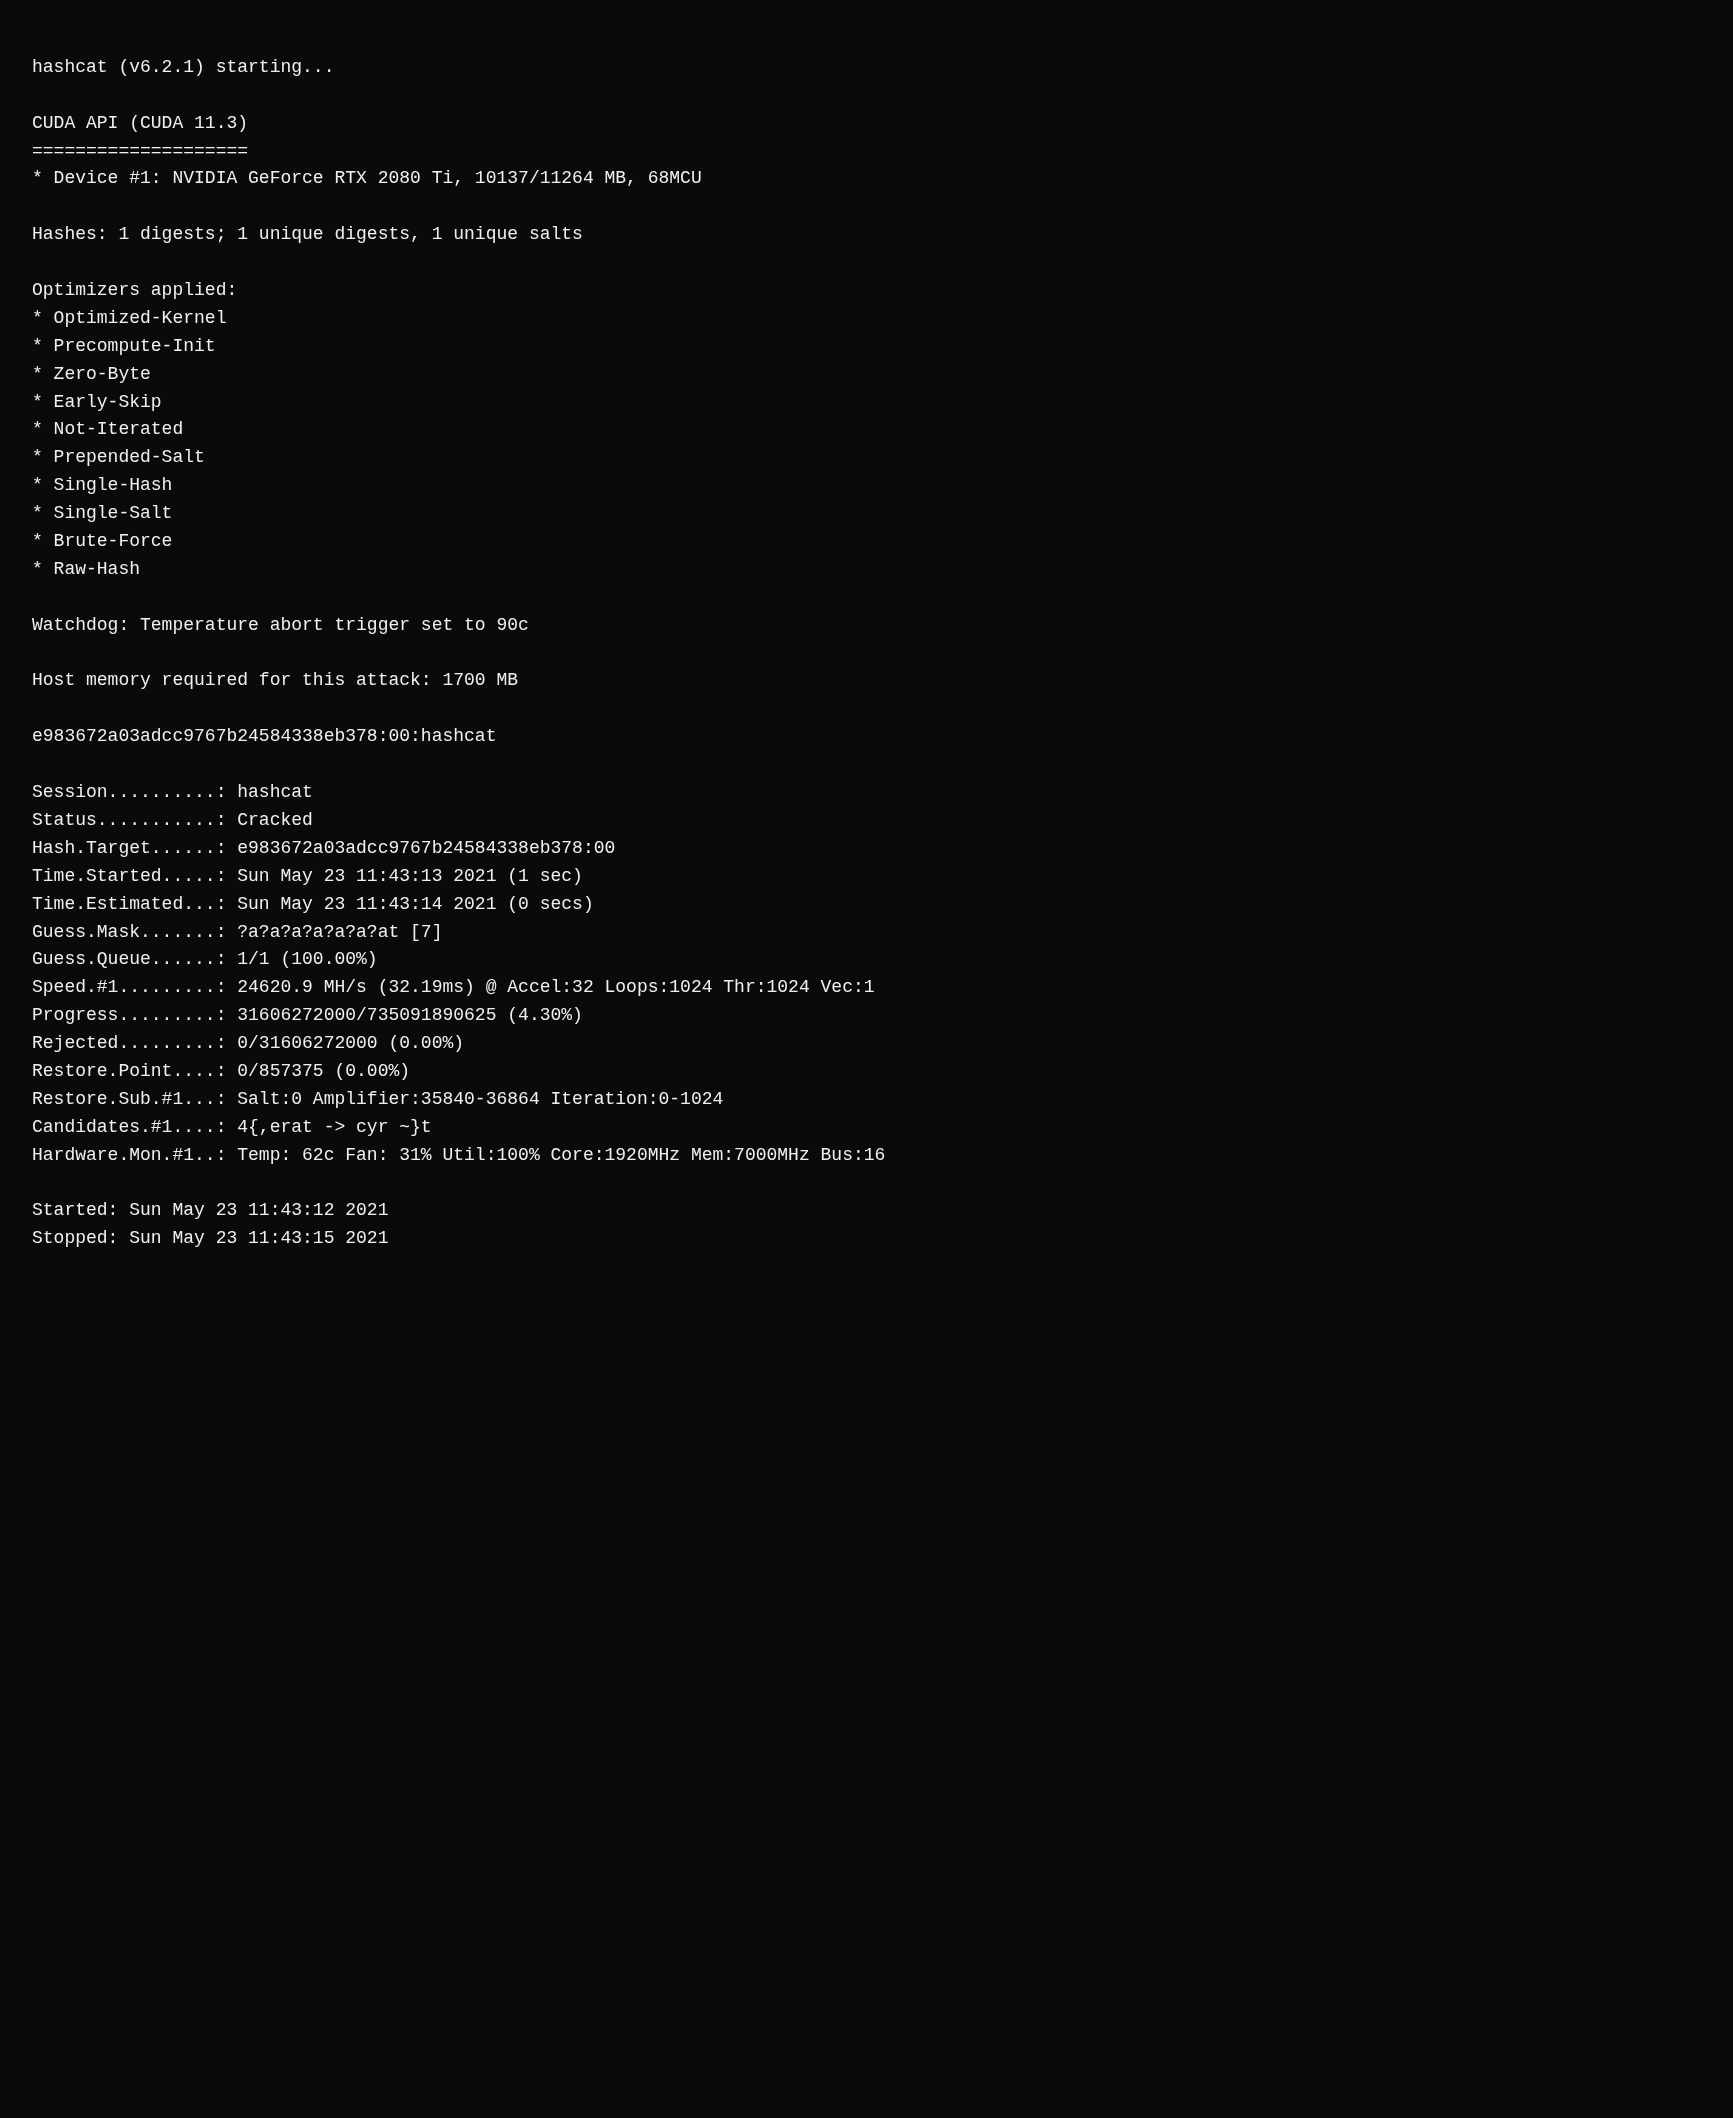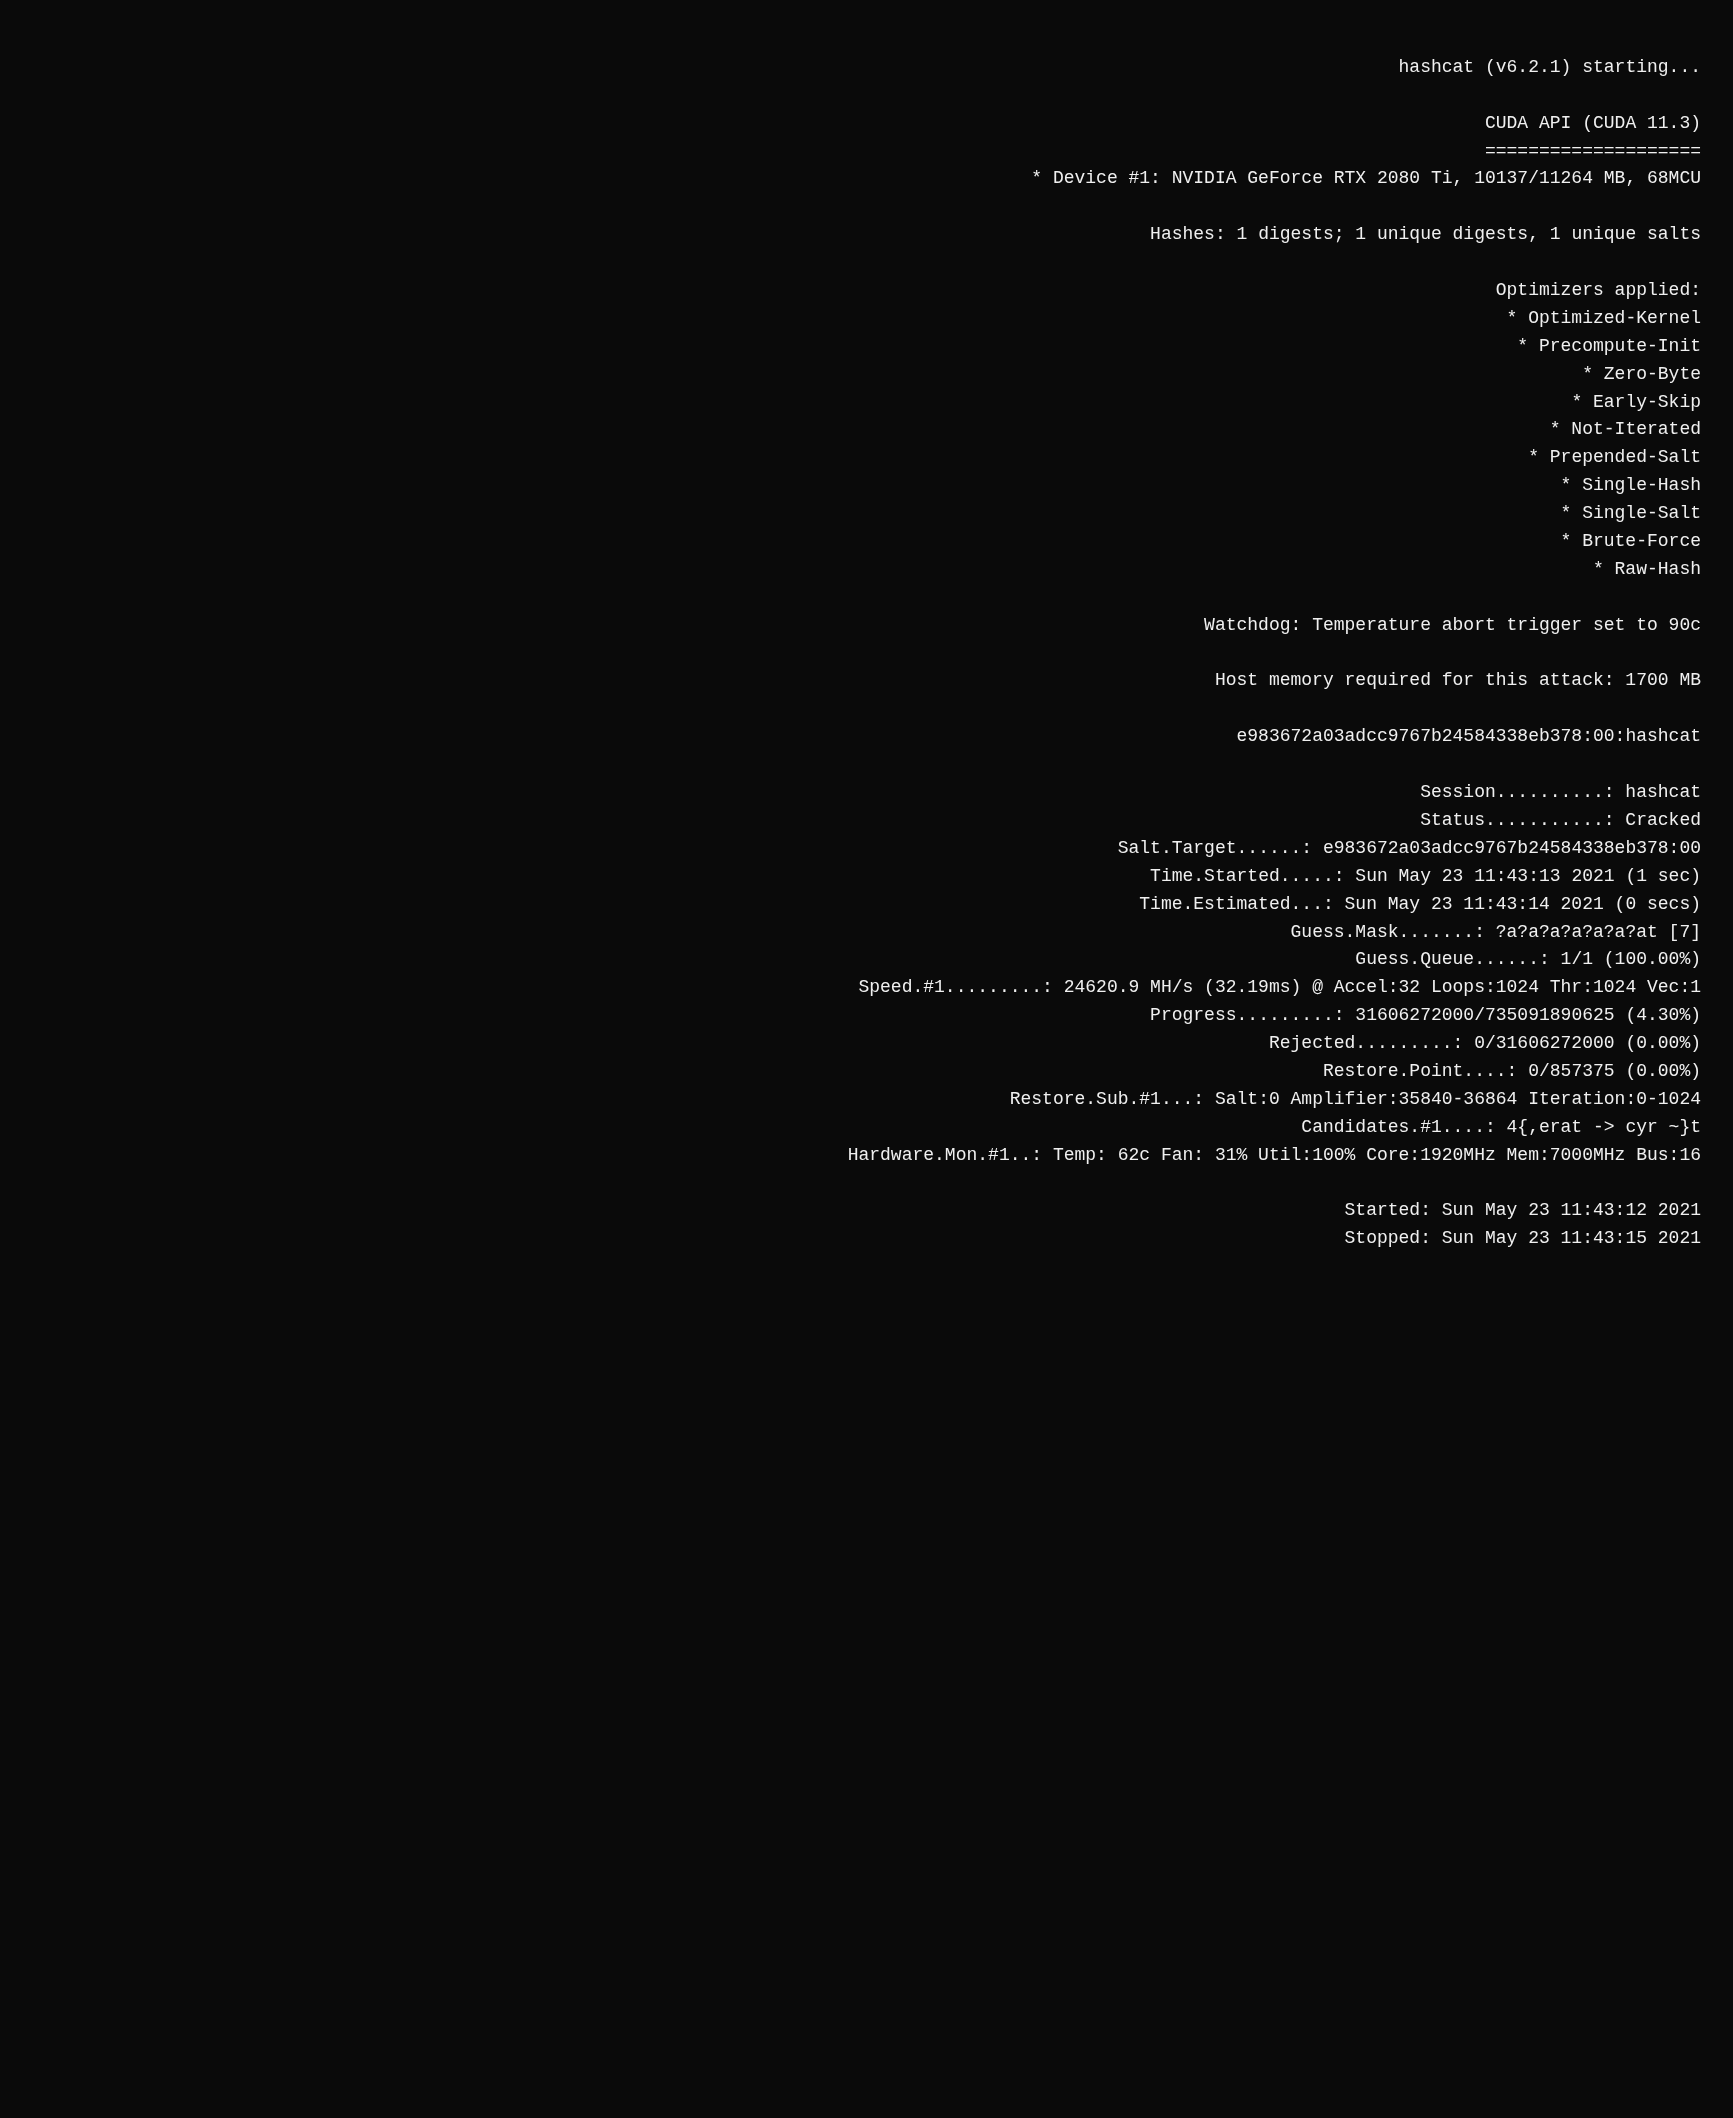--- a/index.html
+++ b/index.html
@@ -18,21 +18,20 @@
       width: 1733px;
       min-height: 2119px;
     }
 
     .terminal-output {
       white-space: pre;
     }
 
     .line {
       display: block;
-      text-align: right;
     }
 
     .empty-line {
       display: block;
       height: 1.55em;
     }
   </style>
 </head>
 <body>
 
@@ -58,21 +57,21 @@
 </span><span class="line">* Raw-Hash
 </span><span class="empty-line">
 </span><span class="line">Watchdog: Temperature abort trigger set to 90c
 </span><span class="empty-line">
 </span><span class="line">Host memory required for this attack: 1700 MB
 </span><span class="empty-line">
 </span><span class="line">e983672a03adcc9767b24584338eb378:00:hashcat
 </span><span class="empty-line">
 </span><span class="line">Session..........: hashcat
 </span><span class="line">Status...........: Cracked
-</span><span class="line">Salt.Target......: e983672a03adcc9767b24584338eb378:00
+</span><span class="line">Hash.Target......: e983672a03adcc9767b24584338eb378:00
 </span><span class="line">Time.Started.....: Sun May 23 11:43:13 2021 (1 sec)
 </span><span class="line">Time.Estimated...: Sun May 23 11:43:14 2021 (0 secs)
 </span><span class="line">Guess.Mask.......: ?a?a?a?a?a?a?at [7]
 </span><span class="line">Guess.Queue......: 1/1 (100.00%)
 </span><span class="line">Speed.#1.........: 24620.9 MH/s (32.19ms) @ Accel:32 Loops:1024 Thr:1024 Vec:1
 </span><span class="line">Progress.........: 31606272000/735091890625 (4.30%)
 </span><span class="line">Rejected.........: 0/31606272000 (0.00%)
 </span><span class="line">Restore.Point....: 0/857375 (0.00%)
 </span><span class="line">Restore.Sub.#1...: Salt:0 Amplifier:35840-36864 Iteration:0-1024
 </span><span class="line">Candidates.#1....: 4{,erat -&gt; cyr ~}t

